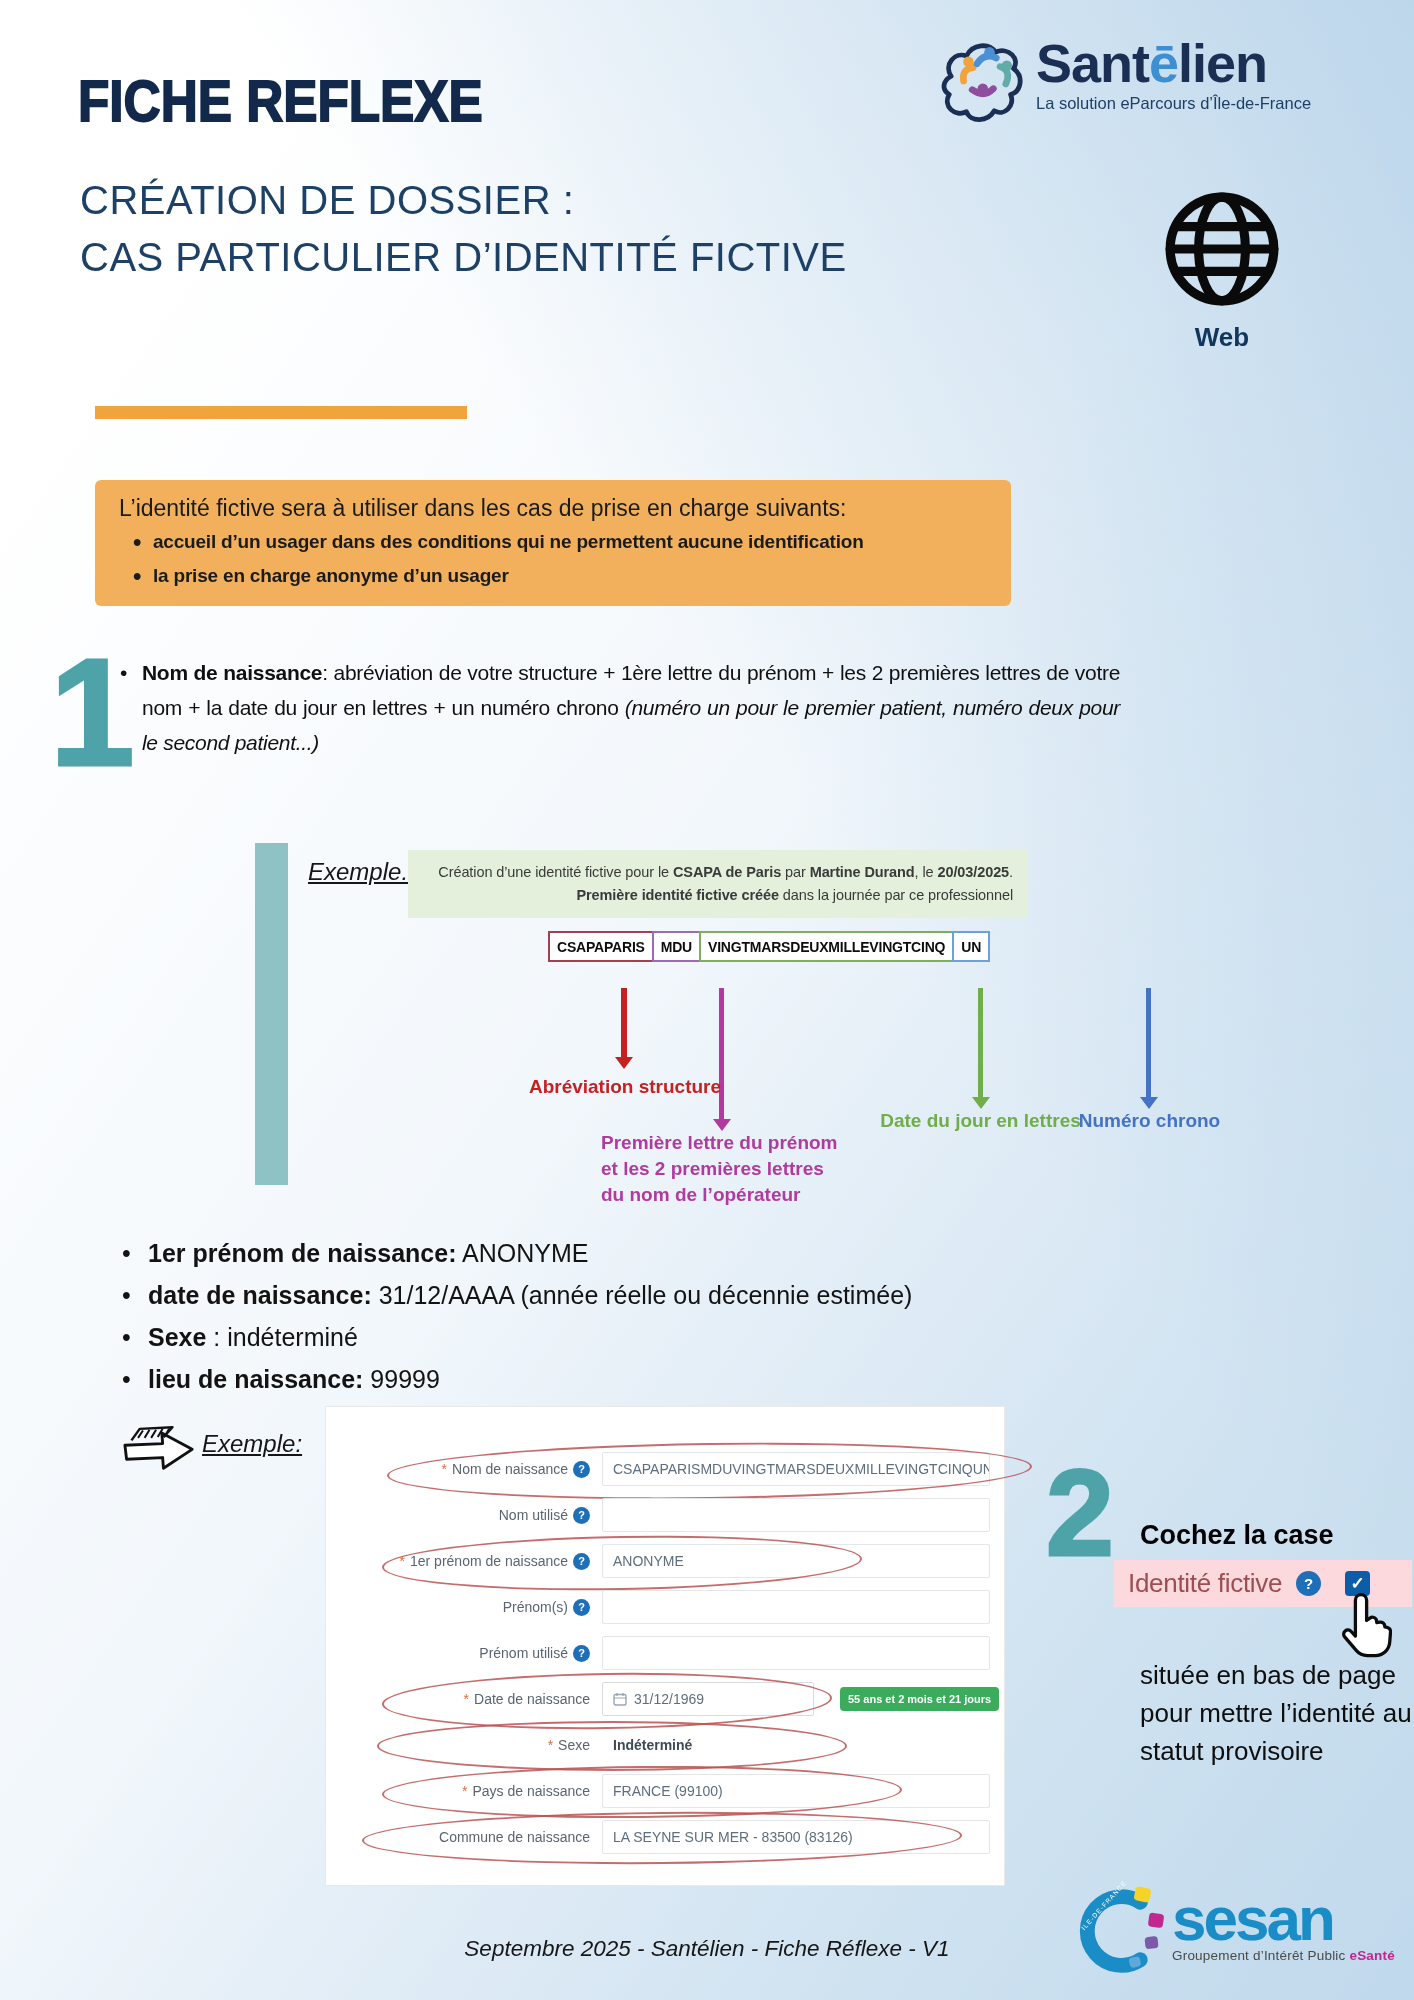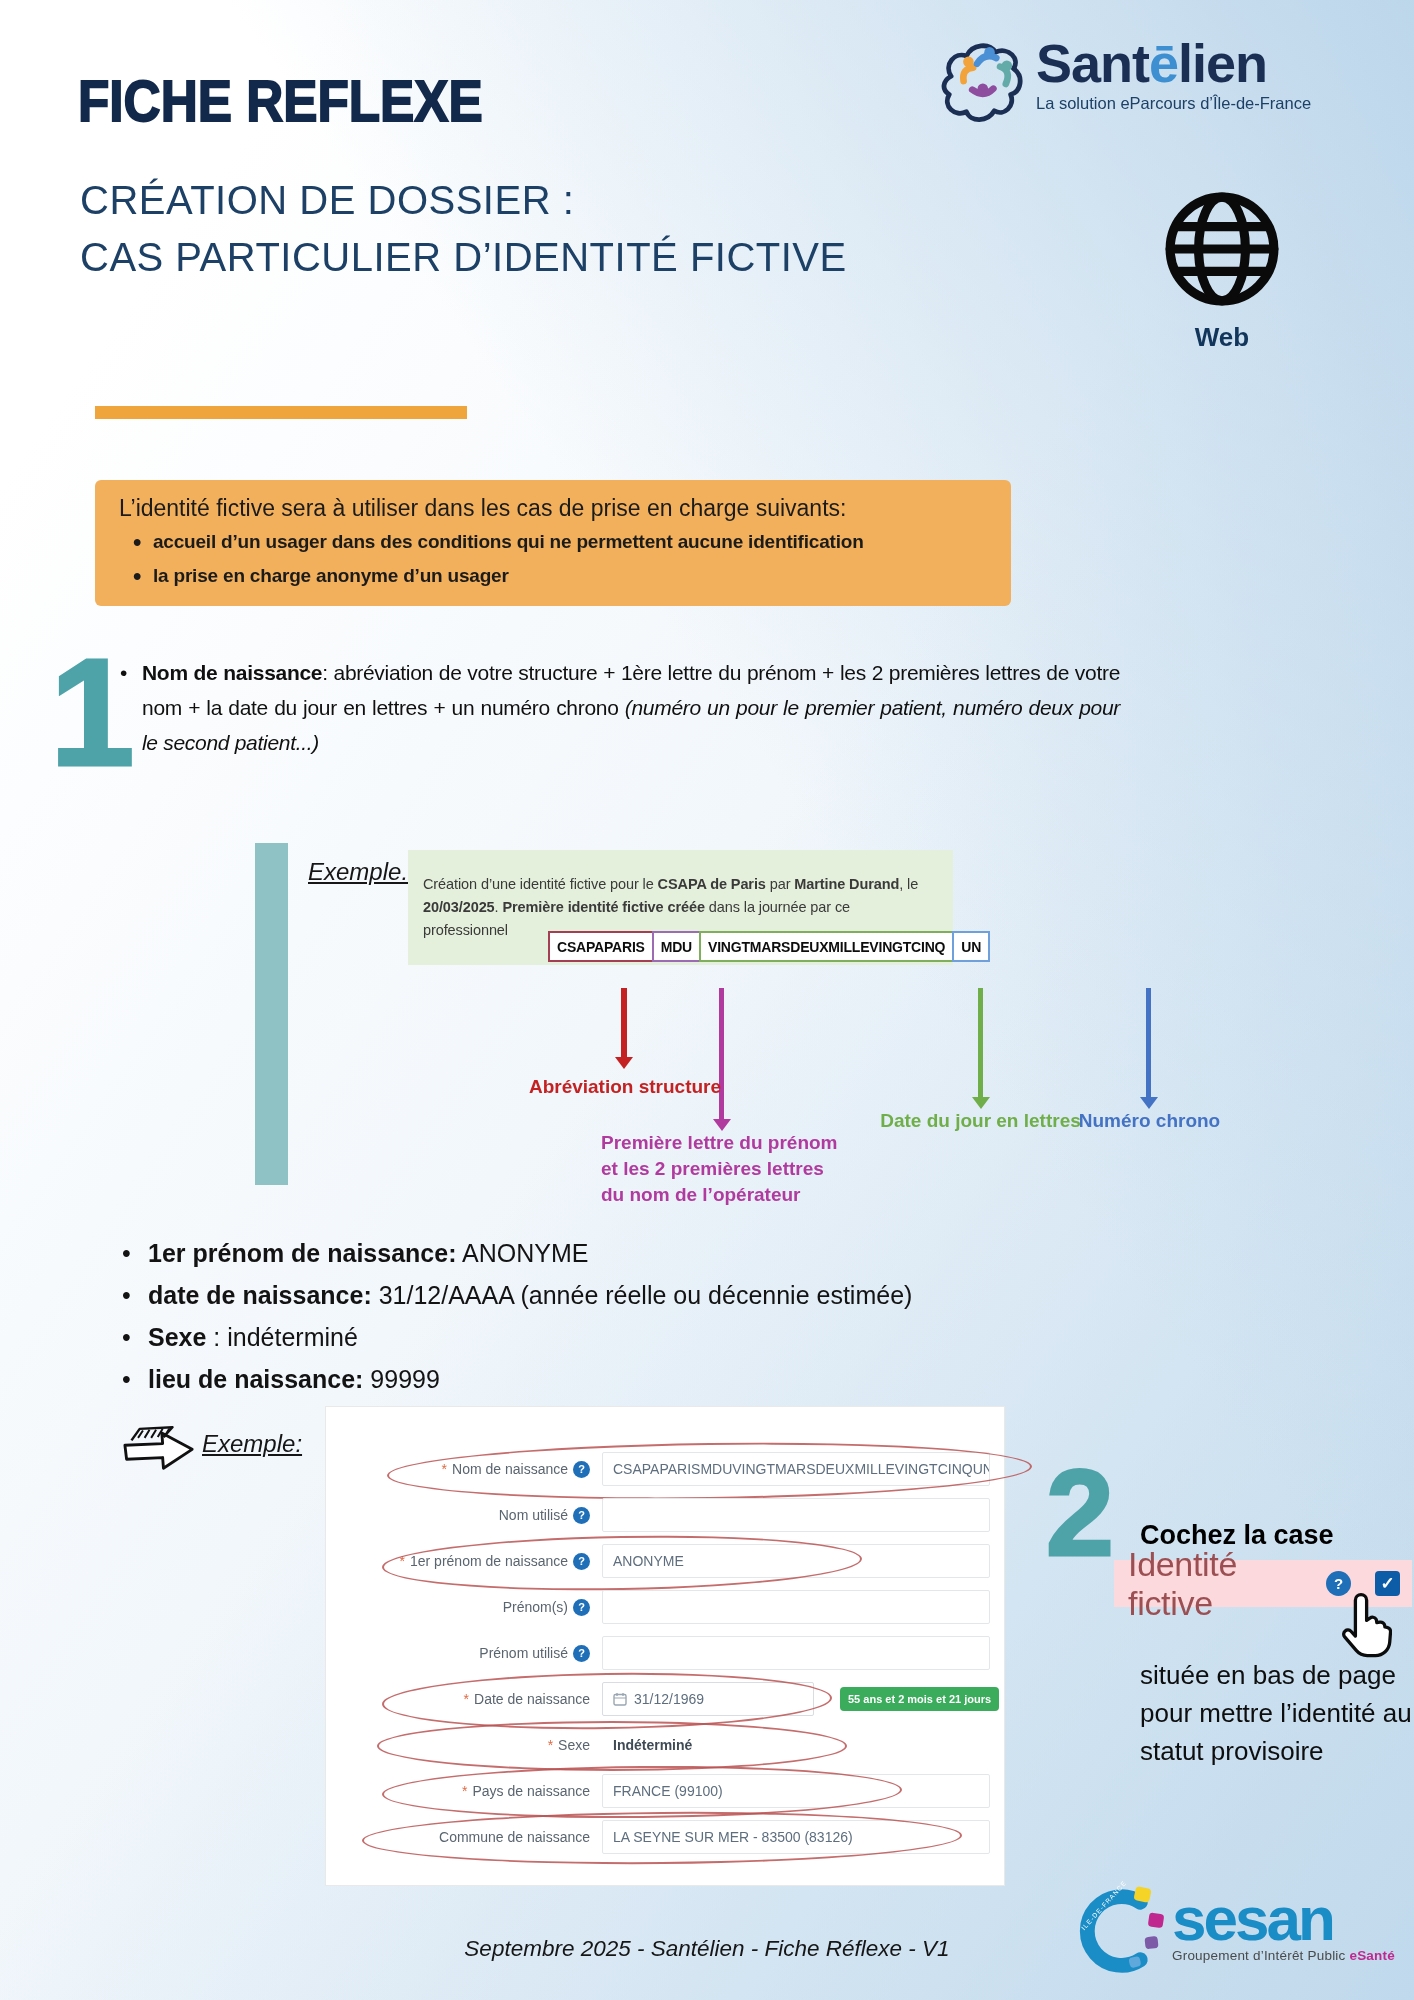--- a/index.html
+++ b/index.html
@@ -53,22 +53,22 @@
   .step1-text .b { font-weight:700; }
   .step1-text li { list-style:none; position:relative; padding-left:30px; margin-top:1px; }
   .step1-text li::before { content:"•"; position:absolute; left:8px; }
   .step1-text .it { font-style:italic; }
 
   
   .teal-bar { left:255px; top:843px; width:33px; height:342px; }
   .ex-label { font-size:24px; font-style:italic; text-decoration:underline; color:#161616; }
   .ex1-label { left:308px; top:858px; }
   .green-box {
-    left:408px; top:850px; width:545px; padding:23px 15px; font-size:14.5px;
-    line-height:23px; color:#3a3a3a; letter-spacing:-.1px;
+    left:408px; top:850px; width:620px; padding:11px 15px; font-size:14.5px;
+    line-height:23px; color:#3a3a3a; letter-spacing:-.1px;text-align:right;
   }
   .green-box .bold { font-weight:700; }
   .code-row { left:548px; top:931px; display:flex; }
   .seg {
     border:2px solid #888; background:#fff; color:#0d0d0d; font-weight:700;
     font-size:14px; padding:6px 7px 5px 7px; white-space:nowrap; letter-spacing:-.2px;
   }
   .seg + .seg { margin-left:-2px; }
   .arrowv { position:absolute; width:5px; background:currentColor; }
   .arrowv::after {
@@ -132,21 +132,21 @@
   .ell-d { left:45px; top:-6px; width:470px; height:50px; }
   .ell-e { left:50px; top:-7px; width:520px; height:52px; transform:rotate(-.5deg); }
   .ell-f { left:30px; top:-7px; width:600px; height:52px; transform:rotate(-.5deg); }
 
   
   .step2-head { left:1140px; top:1520px; font-size:27px; font-weight:700; color:#000; }
   .check-box-row {
     left:1114px; top:1560px; width:298px; height:47px; display:flex; align-items:center;
     gap:14px; padding:0 12px 0 14px;
   }
-  .check-label { font-size:34px; letter-spacing:-.3px; }
+  .check-label { font-size:26px; letter-spacing:-.3px; }
   .help-lg { width:25px; height:25px; border-radius:50%; color:#fff; font-size:15px; font-weight:700;
     line-height:25px; text-align:center; flex:none; }
   .checkbox {
     width:25px; height:25px; border-radius:4px; color:#fff; font-size:17px; font-weight:700;
     display:flex; align-items:center; justify-content:center; margin-left:10px; flex:none;
   }
   .hand { left:1332px; top:1592px; }
   .step2-desc { left:1140px; top:1656px; width:280px; font-size:26px; line-height:38px; color:#0e0e0e; }
 
   

